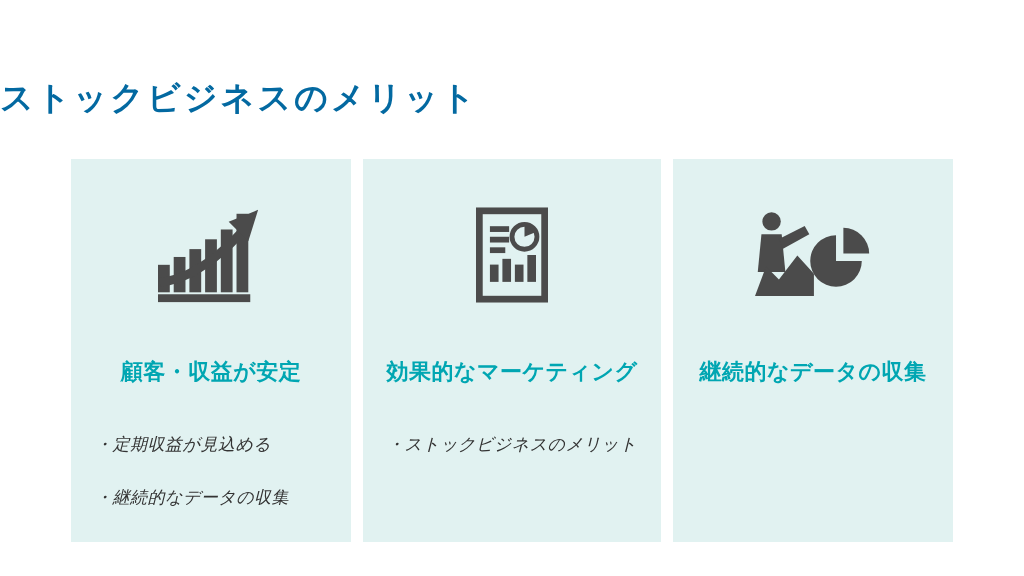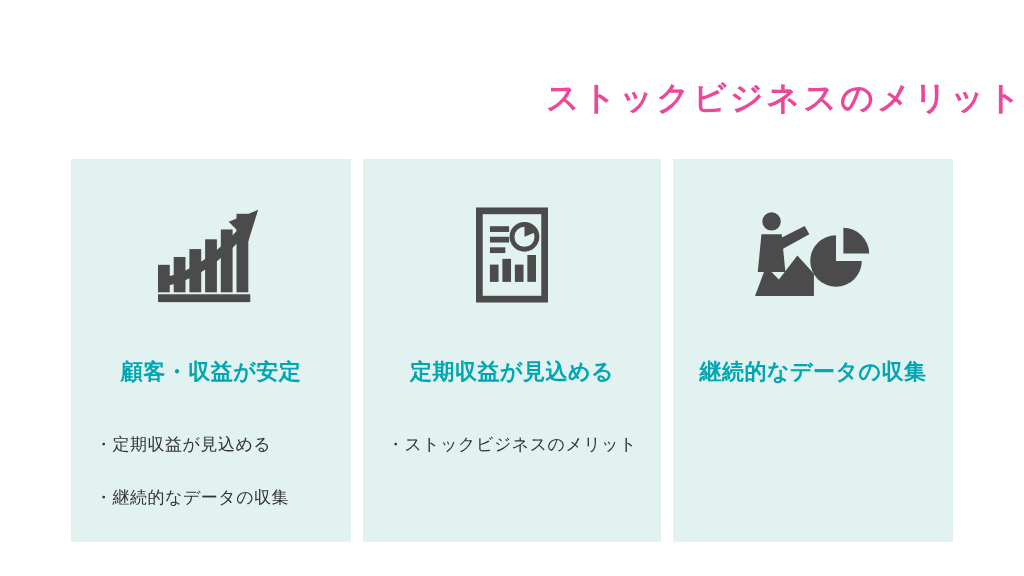--- a/index.html
+++ b/index.html
@@ -12,25 +12,25 @@
     width: 1024px;
     height: 576px;
     background: #ffffff;
     font-family: "Liberation Sans", "DejaVu Sans", sans-serif;
     box-sizing: border-box;
     padding-top: 76px;
     overflow: hidden;
   }
   .title {
     margin: 0;
-    text-align: right;
+    text-align: left;
     font-size: 33px;
     font-weight: 700;
     letter-spacing: 3px;
-    color: #ec4899;
+    color: #0369a1;
   }
   .cards {
     display: flex;
     gap: 12px;
     margin: 38px 71px 0;
   }
   .card {
     flex: 1;
     background: #e1f2f1;
     height: 383px;
@@ -49,20 +49,21 @@
     text-align: center;
     font-size: 22px;
     font-weight: 700;
     color: #00a6b2;
     letter-spacing: 0.5px;
     white-space: nowrap;
   }
   .bullets {
     margin-top: 46px;
     padding: 0 6px;
+    font-style: italic;
   }
   .bullet {
     margin: 0 0 30px;
     font-size: 17px;
     color: #333333;
     letter-spacing: 0.5px;
     white-space: nowrap;
   }
 </style>
 </head>
@@ -106,21 +107,21 @@
             <rect x="27" y="42" width="16" height="6"></rect>
             <rect x="27" y="60" width="9" height="18"></rect>
             <rect x="40" y="54" width="9" height="24"></rect>
             <rect x="53" y="60" width="9" height="18"></rect>
             <rect x="66" y="50" width="9" height="28"></rect>
             <path d="M63,31 L63,18 A13,13 0 0 1 75,26 Z"></path>
           </g>
           <circle cx="63" cy="31" r="13" fill="none" stroke="#4b4b4b" stroke-width="5"></circle>
         </svg>
       </div>
-      <div class="card-heading">定期収益が見込める</div>
+      <div class="card-heading">効果的なマーケティング</div>
       <div class="bullets">
         <p class="bullet">・ストックビジネスのメリット</p>
       </div>
     </div>
 
     <div class="card">
       <div class="icon-wrap">
         <svg width="116" height="88" viewBox="0 0 126 95" aria-hidden="true">
           <g fill="#4b4b4b">
             <circle cx="18" cy="11" r="10"></circle>

